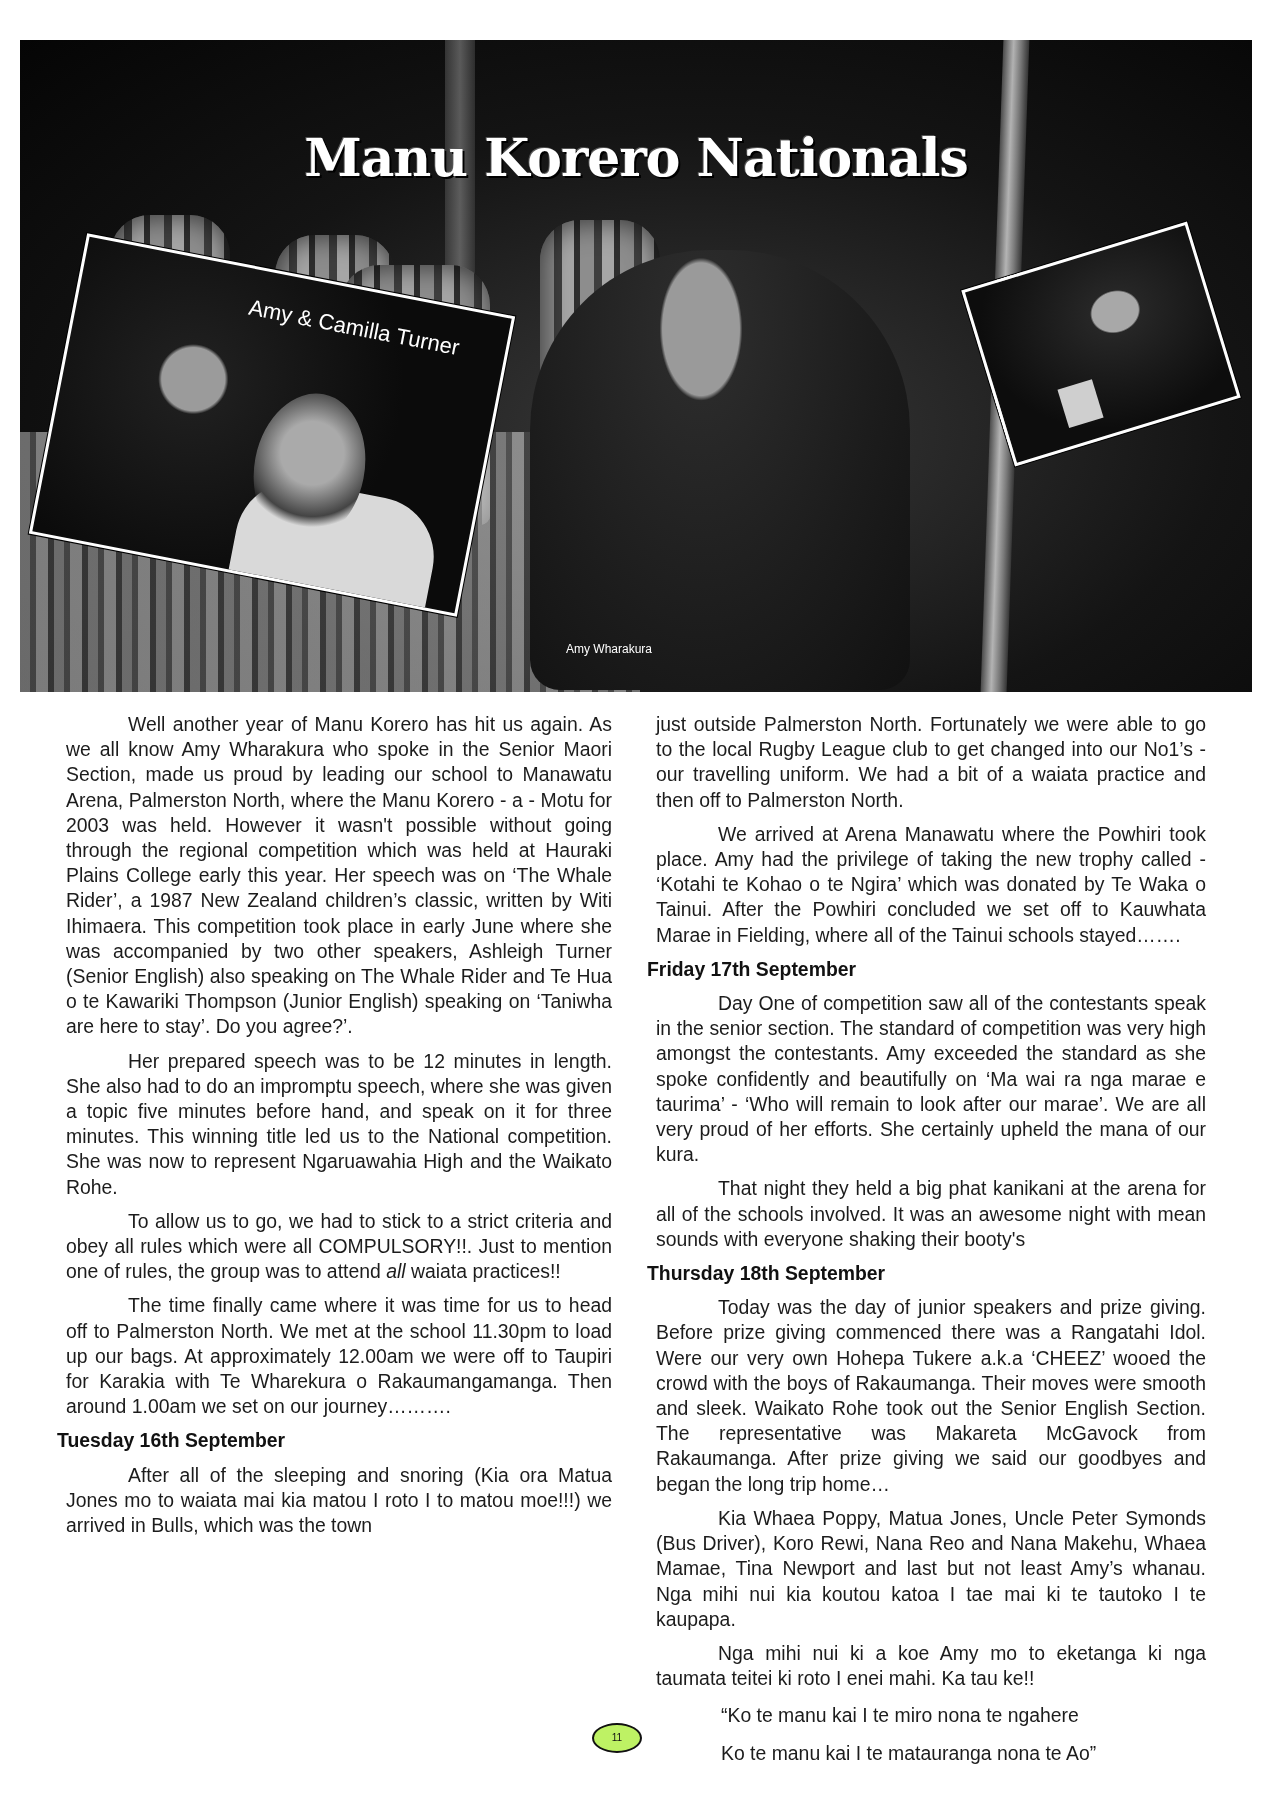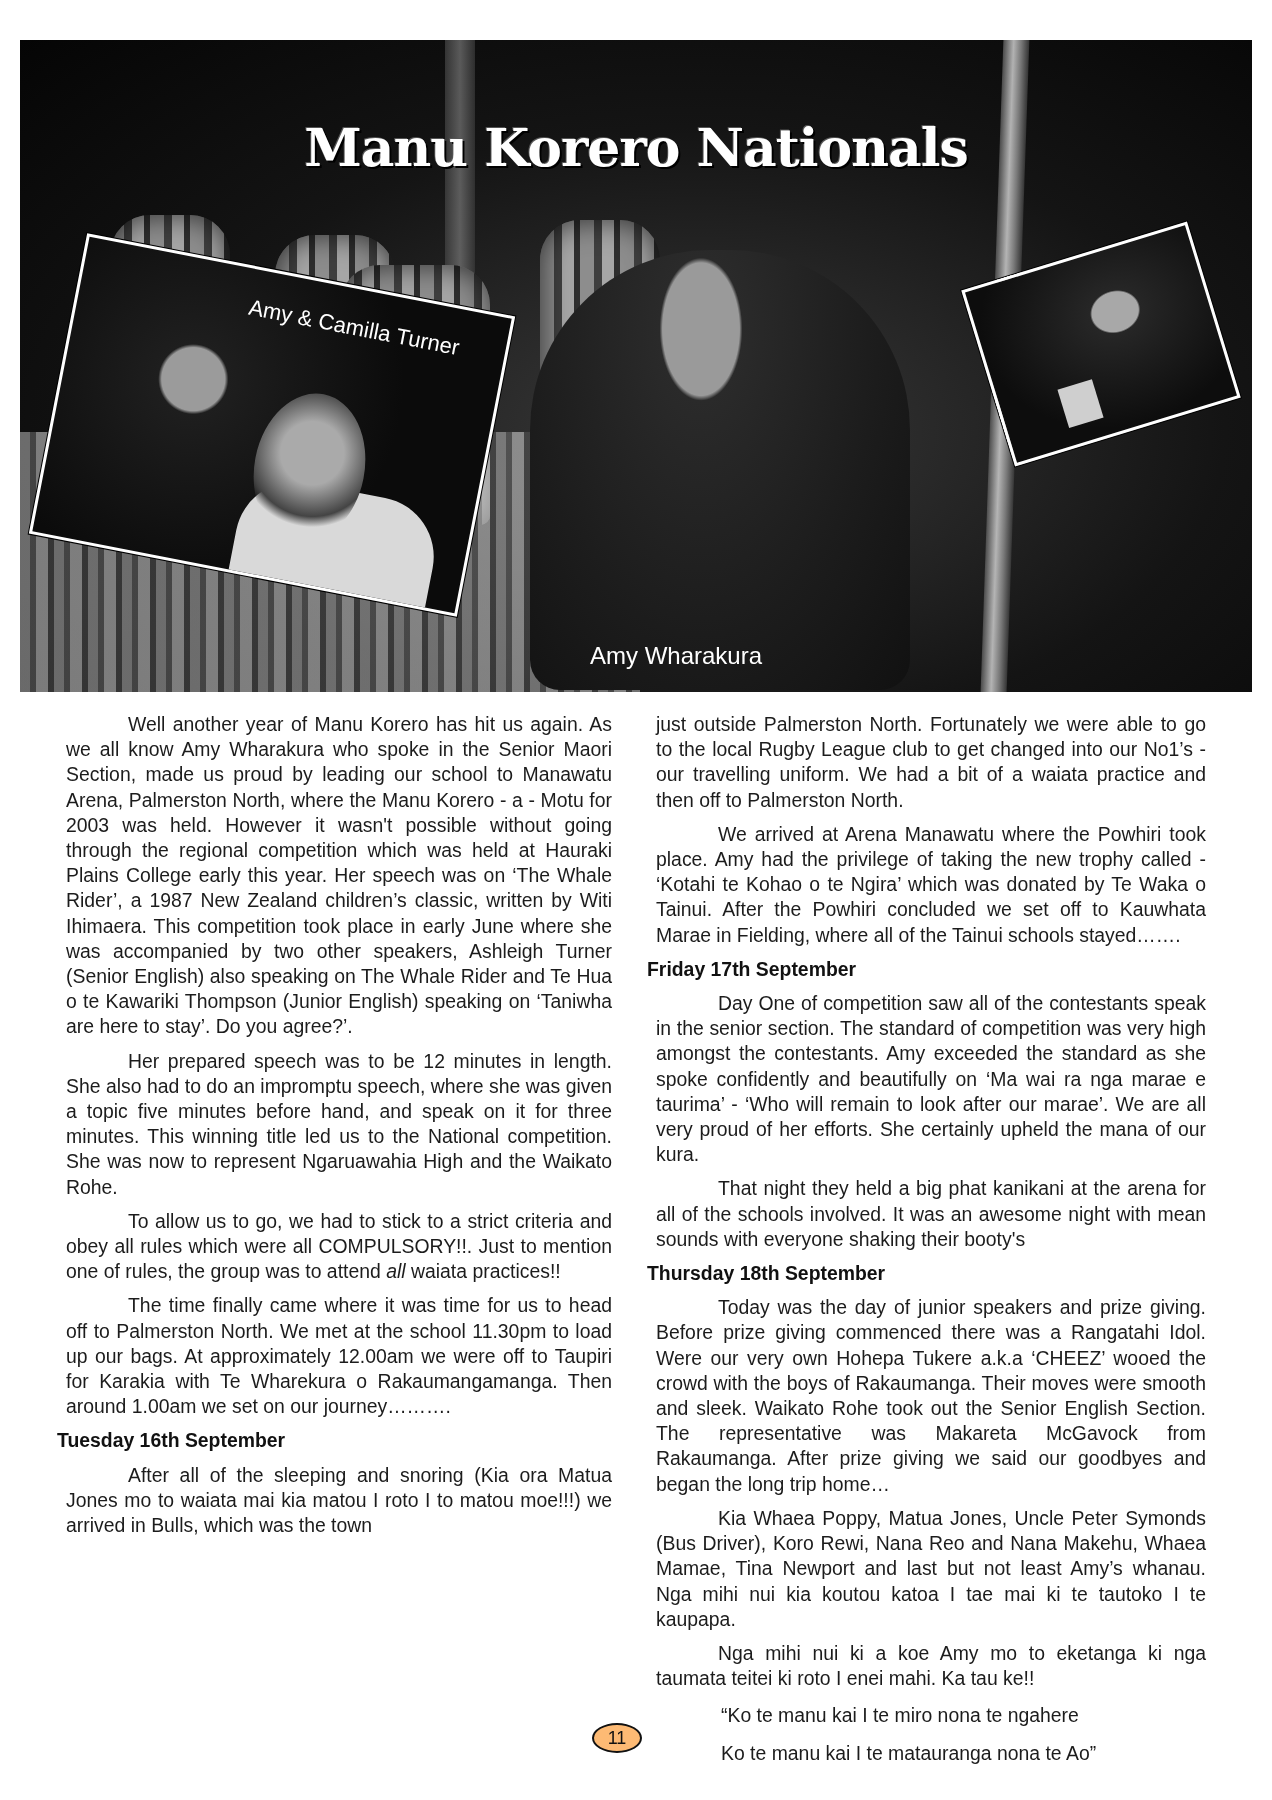--- a/index.html
+++ b/index.html
@@ -17,57 +17,57 @@
                   background: linear-gradient(90deg,#444,#7a7a7a,#3a3a3a); opacity: .7; }
   .seat { position: absolute; border-radius: 40px 40px 10px 10px;
           background: repeating-linear-gradient(90deg,#8d8d8d 0 14px,#3f3f3f 14px 22px,#a6a6a6 22px 34px,#2e2e2e 34px 40px);
           box-shadow: inset 0 0 30px rgba(0,0,0,.7); }
   .floor { position: absolute; left: 0; bottom: 0; width: 620px; height: 260px;
            background: repeating-linear-gradient(90deg,#b8b8b8 0 10px,#6e6e6e 10px 16px,#d8d8d8 16px 28px,#555 28px 34px);
            opacity: .55; }
   .figure-main { position: absolute; left: 510px; top: 210px; width: 380px; height: 440px;
                  border-radius: 180px 180px 30px 30px;
                  background: radial-gradient(ellipse at 45% 18%, #9a9a9a 0 13%, #2a2a2a 14%, #1c1c1c 60%, #111 100%); }
-  .hero-title { position: absolute; left: 0; top: 42px; width: 100%; text-align: center;
+  .hero-title { position: absolute; left: 0; top: 52px; width: 100%; text-align: center;
                 font-family: "DejaVu Serif", serif; font-weight: bold; font-size: 52px;
                 color: #ffffff; letter-spacing: -1px;
                 text-shadow: 2px 2px 0 #000, -1px -1px 0 #555; }
 
   .inset { position: absolute; border: 3px solid #ffffff; overflow: hidden;
            box-shadow: 0 0 0 1px #000; }
   .inset-left { left: 34px; top: 232px; width: 430px; height: 300px; transform: rotate(11deg);
                 background: radial-gradient(circle at 30% 40%, #9b9b9b 0 9%, #1e1e1e 10%, #0b0b0b 60%),
                             #0b0b0b; }
   .inset-left .face2 { position: absolute; left: 205px; top: 110px; width: 110px; height: 150px;
                        border-radius: 50%; background: radial-gradient(circle at 50% 40%, #aaa 0 30%, #444 60%, transparent 70%); }
   .inset-left .shirt { position: absolute; left: 200px; top: 200px; width: 200px; height: 140px;
                        border-radius: 60px 60px 0 0; background: #d9d9d9; }
   .inset-caption { position: absolute; left: 170px; top: 26px; color: #fff; font-size: 22px;
                    font-family: "Liberation Sans", sans-serif; }
 
   .inset-right { left: 963px; top: 212px; width: 230px; height: 178px; transform: rotate(-17deg);
                  background: radial-gradient(ellipse at 60% 35%, #a8a8a8 0 12%, #262626 13%, #0d0d0d 70%); }
   .inset-right .box { position: absolute; left: 60px; top: 120px; width: 36px; height: 40px; background: #cfcfcf; }
 
-  .main-caption { position: absolute; left: 570px; top: 602px; color: #ffffff; font-size: 24px; }
+  .main-caption { position: absolute; left: 546px; top: 602px; color: #ffffff; font-size: 12px; }
 
   
   .col { position: absolute; top: 703px; font-size: 19.4px; line-height: 25.2px;
          text-align: justify; color: #1c1c1c; }
   .col-left { left: 57px; width: 564px; }
   .col-right { left: 647px; width: 568px; }
   .col p { margin: 9px; text-indent: 62px; }
   .col p.cont { text-indent: 0; }
   .col h3 { margin: 0; font-size: 19.4px; line-height: 25.2px; font-weight: bold; color: #111; }
   .col .verse { margin: 12px; padding-left: 62px; text-align: left; }
   .col em { font-style: italic; }
 
   .page-number { position: absolute; left: 592px; top: 1723px; width: 46px; height: 26px;
                  border: 2px solid #111; border-radius: 50%; text-align: center;
-                 font-size: 18px; line-height: 26px; color: #111; background: #fdba74; }
+                 font-size: 10px; line-height: 26px; color: #111; background: #bef264; }
 </style>
 </head>
 <body>
 
 <div class="hero">
   <div class="pillar"></div>
   <div class="seat" style="left:90px;top:175px;width:120px;height:170px;"></div>
   <div class="seat" style="left:255px;top:195px;width:120px;height:170px;"></div>
   <div class="seat" style="left:320px;top:225px;width:150px;height:260px;"></div>
   <div class="seat" style="left:520px;top:180px;width:120px;height:290px;"></div>

